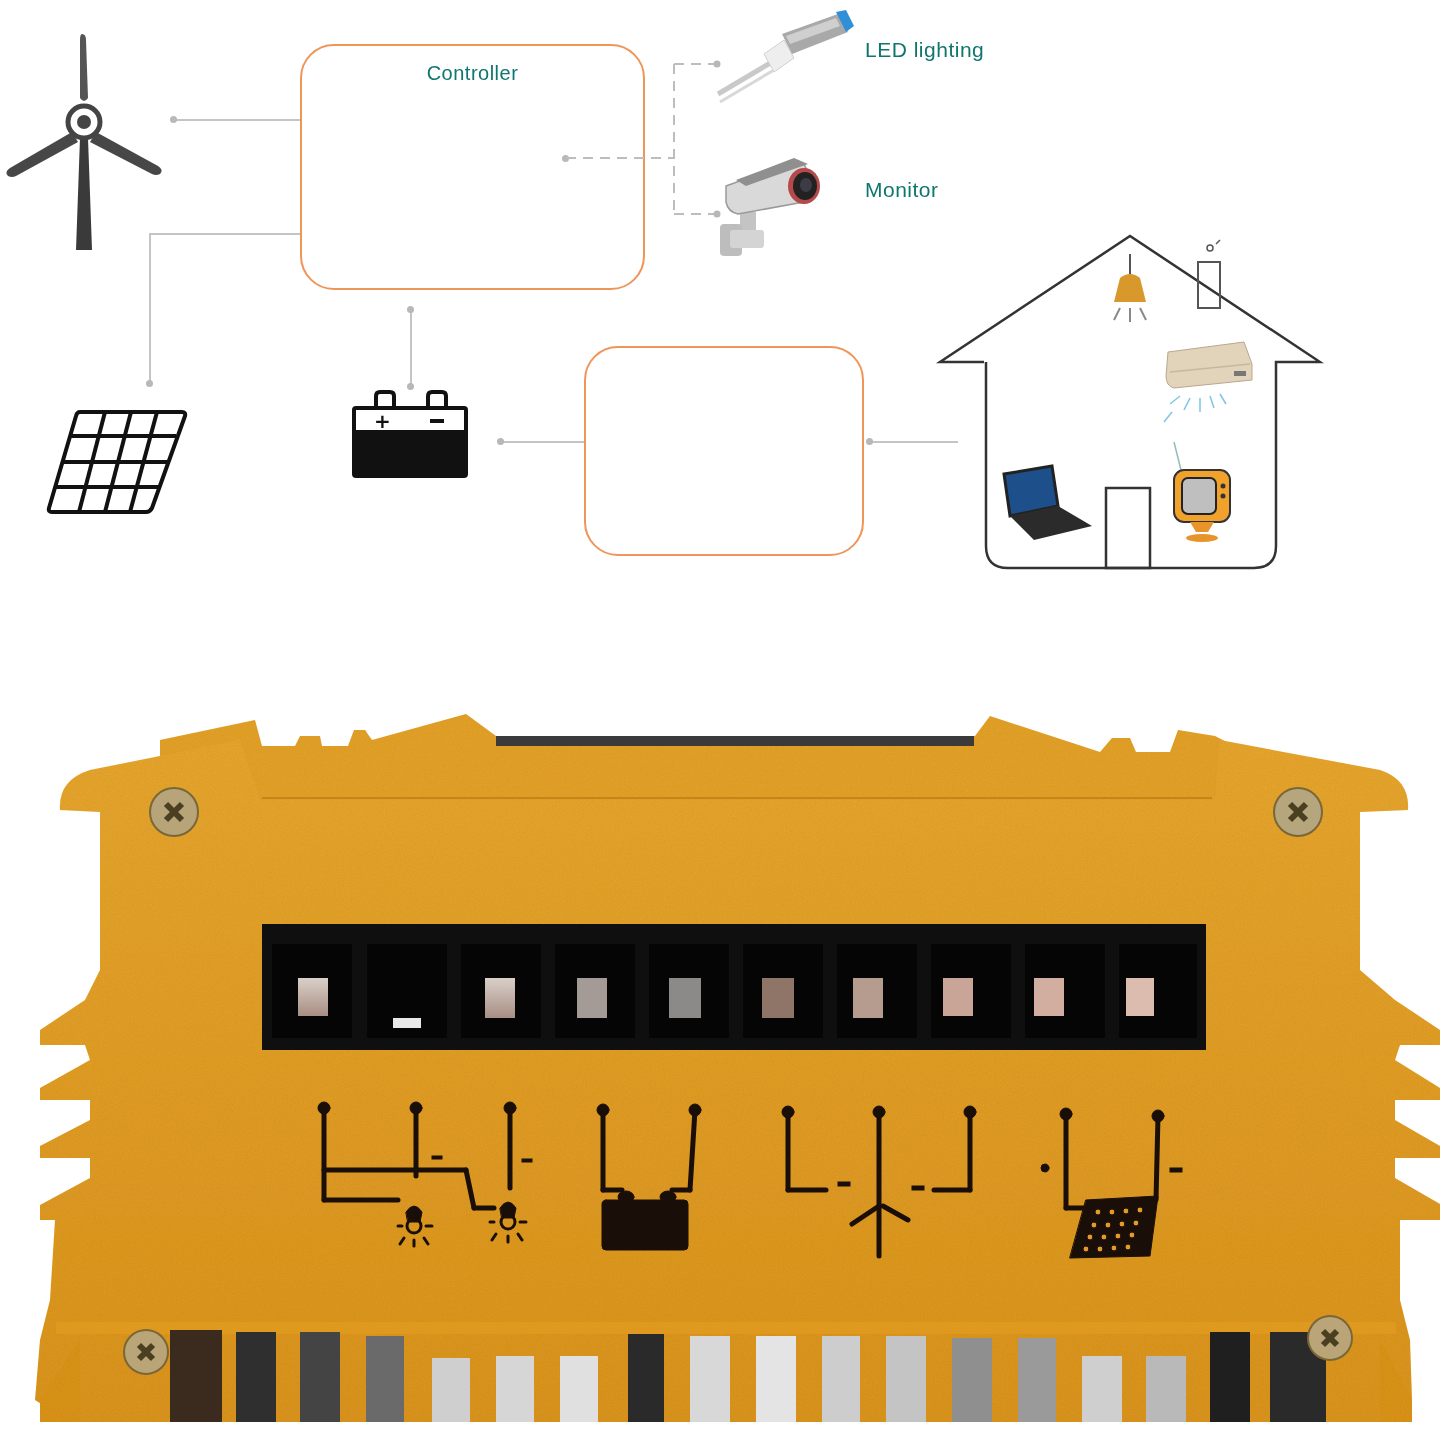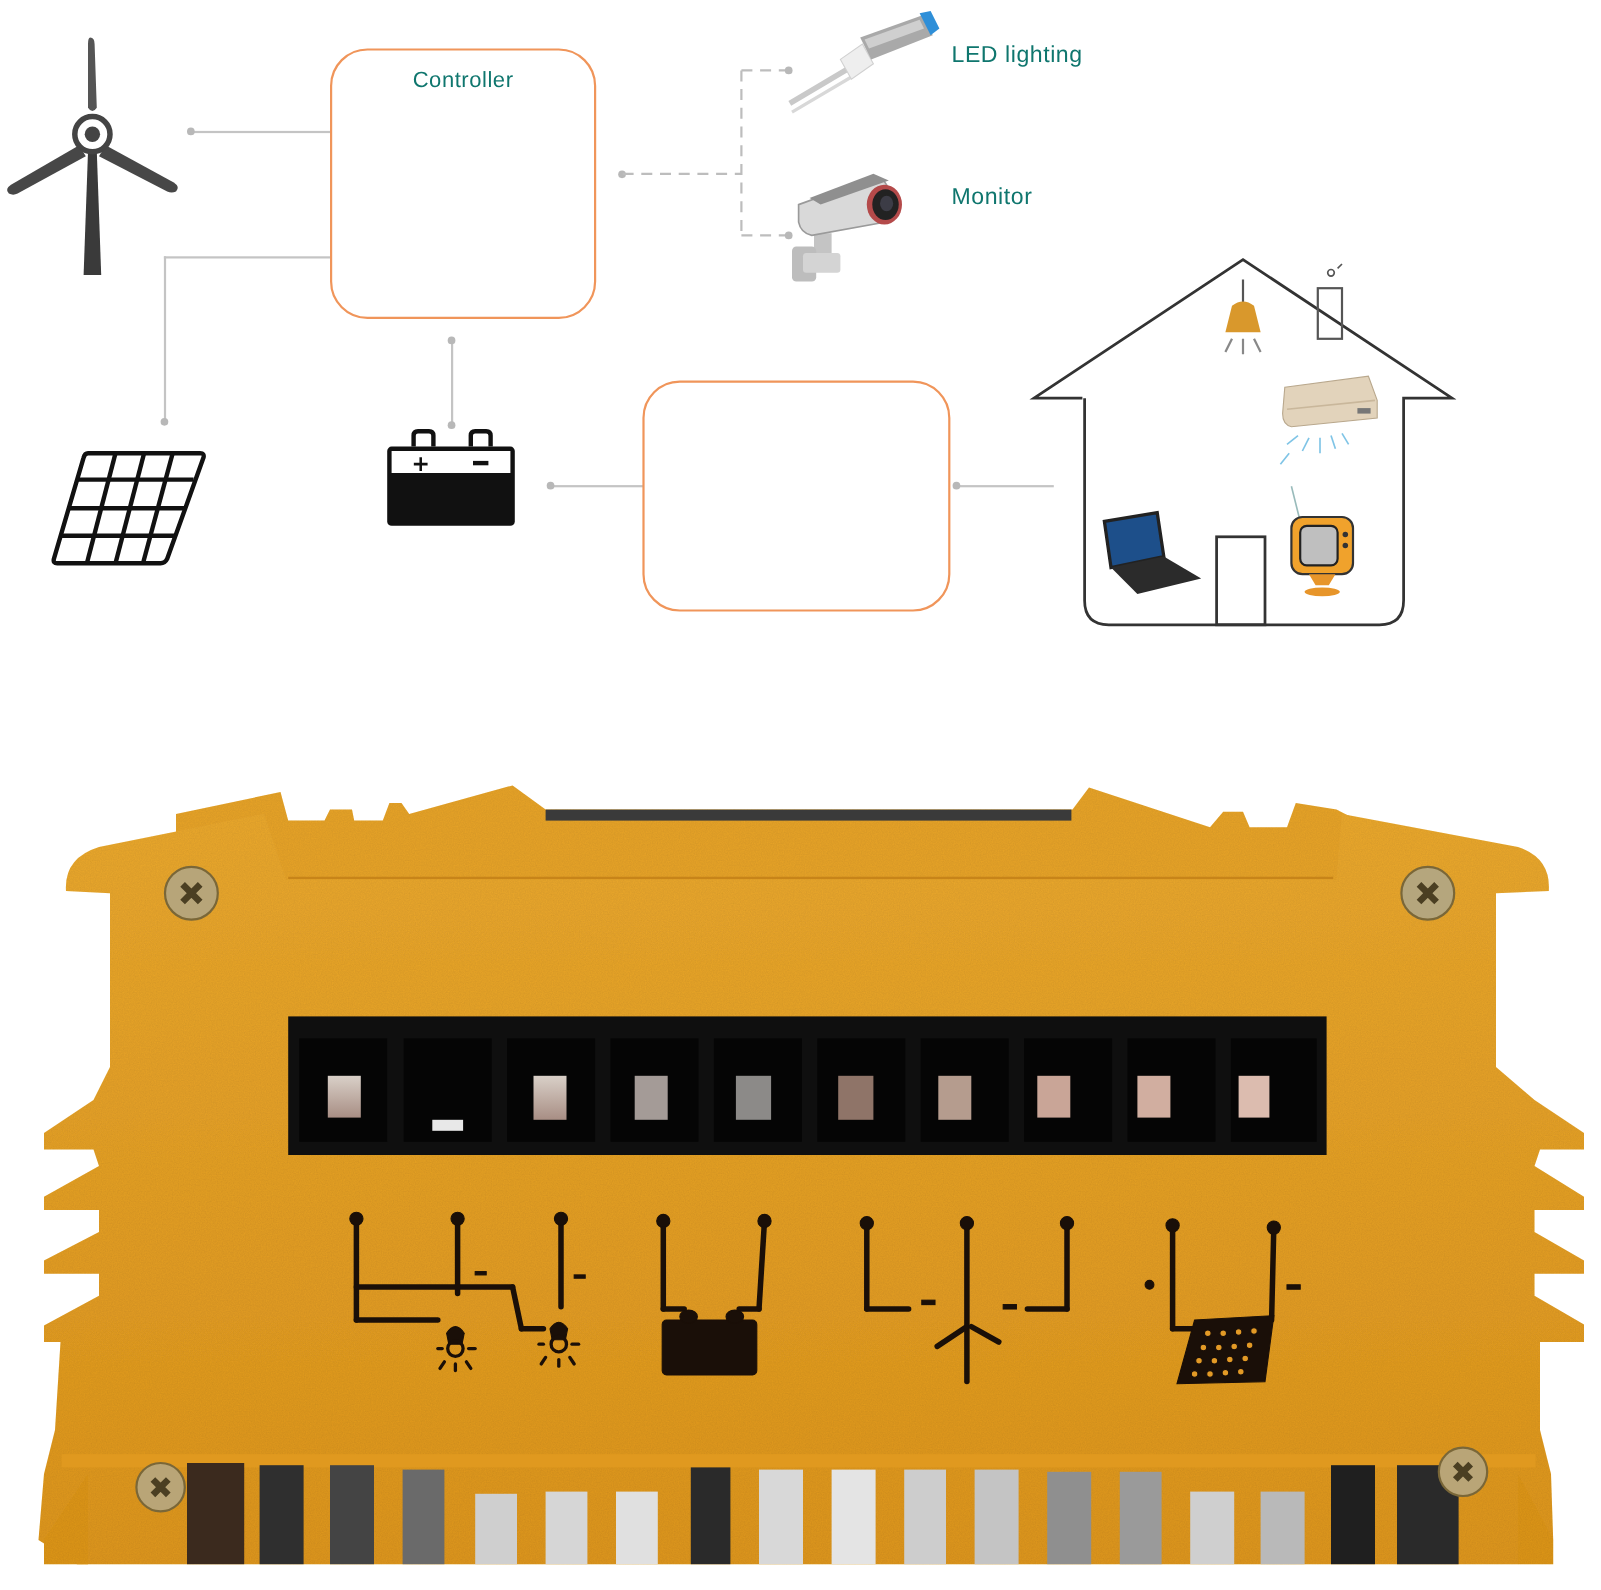--- a/index.html
+++ b/index.html
@@ -43,21 +43,21 @@
 
   <div class="wire" style="left:173px;top:119px;width:153px;height:2px;"></div>
   <div class="dot" style="left:170px;top:116px;"></div>
   <div class="dot" style="left:322px;top:116px;"></div>
 
   <div class="wire" style="left:149px;top:233px;width:177px;height:2px;"></div>
   <div class="wire" style="left:149px;top:233px;width:2px;height:150px;"></div>
   <div class="dot" style="left:322px;top:230px;"></div>
   <div class="dot" style="left:146px;top:380px;"></div>
 
-  <div class="obox" style="left:300px;top:44px;width:242px;height:246px;">
+  <div class="obox" style="left:300px;top:44px;width:345px;height:246px;">
     <div class="label" style="position:absolute;left:0;right:0;top:16px;text-align:center;">Controller</div>
   </div>
 
   <div class="dot" style="left:562px;top:155px;"></div>
   <div class="abs" style="left:566px;top:60px;width:160px;height:160px;">
     <svg width="160" height="160" viewBox="0 0 160 160">
       <g stroke="#bdbdbd" stroke-width="2" stroke-dasharray="10,7" fill="none">
         <line x1="0" y1="98" x2="108" y2="98"></line>
         <line x1="108" y1="4" x2="108" y2="154"></line>
         <line x1="108" y1="4" x2="150" y2="4"></line>
@@ -85,21 +85,21 @@
       <rect x="24" y="62" width="16" height="18" fill="#c4c4c4"></rect>
       <rect x="4" y="74" width="22" height="32" rx="4" fill="#bdbdbd"></rect>
       <rect x="14" y="80" width="34" height="18" rx="3" fill="#d4d4d4"></rect>
       <path d="M10 36 L76 12 Q86 10 90 18 L98 40 Q96 50 88 52 L22 64 Q12 62 10 52Z" fill="#d9d9d9" stroke="#9a9a9a" stroke-width="1.5"></path>
       <path d="M20 30 L78 8 L92 14 L30 36Z" fill="#8f8f8f"></path>
       <ellipse cx="88" cy="36" rx="16" ry="18" fill="#b44a4a"></ellipse>
       <ellipse cx="89" cy="36" rx="12" ry="14" fill="#222"></ellipse>
       <ellipse cx="90" cy="35" rx="6" ry="7" fill="#3c3c46"></ellipse>
     </svg>
   </div>
-  <div class="label" style="position:absolute;left:865px;top:167px;font-size:21px;">Monitor</div>
+  <div class="label" style="position:absolute;left:865px;top:178px;font-size:21px;">Monitor</div>
 
   <div class="wire" style="left:410px;top:309px;width:2px;height:78px;"></div>
   <div class="dot" style="left:407px;top:306px;"></div>
   <div class="dot" style="left:407px;top:383px;"></div>
 
   <div class="abs" style="left:348px;top:386px;width:124px;height:96px;">
     <svg width="124" height="96" viewBox="0 0 124 96">
       <path d="M28 20 L28 10 Q28 6 32 6 L42 6 Q46 6 46 10 L46 20" fill="none" stroke="#111" stroke-width="4"></path>
       <path d="M80 20 L80 10 Q80 6 84 6 L94 6 Q98 6 98 10 L98 20" fill="none" stroke="#111" stroke-width="4"></path>
       <rect x="4" y="20" width="116" height="72" rx="4" fill="#111"></rect>

